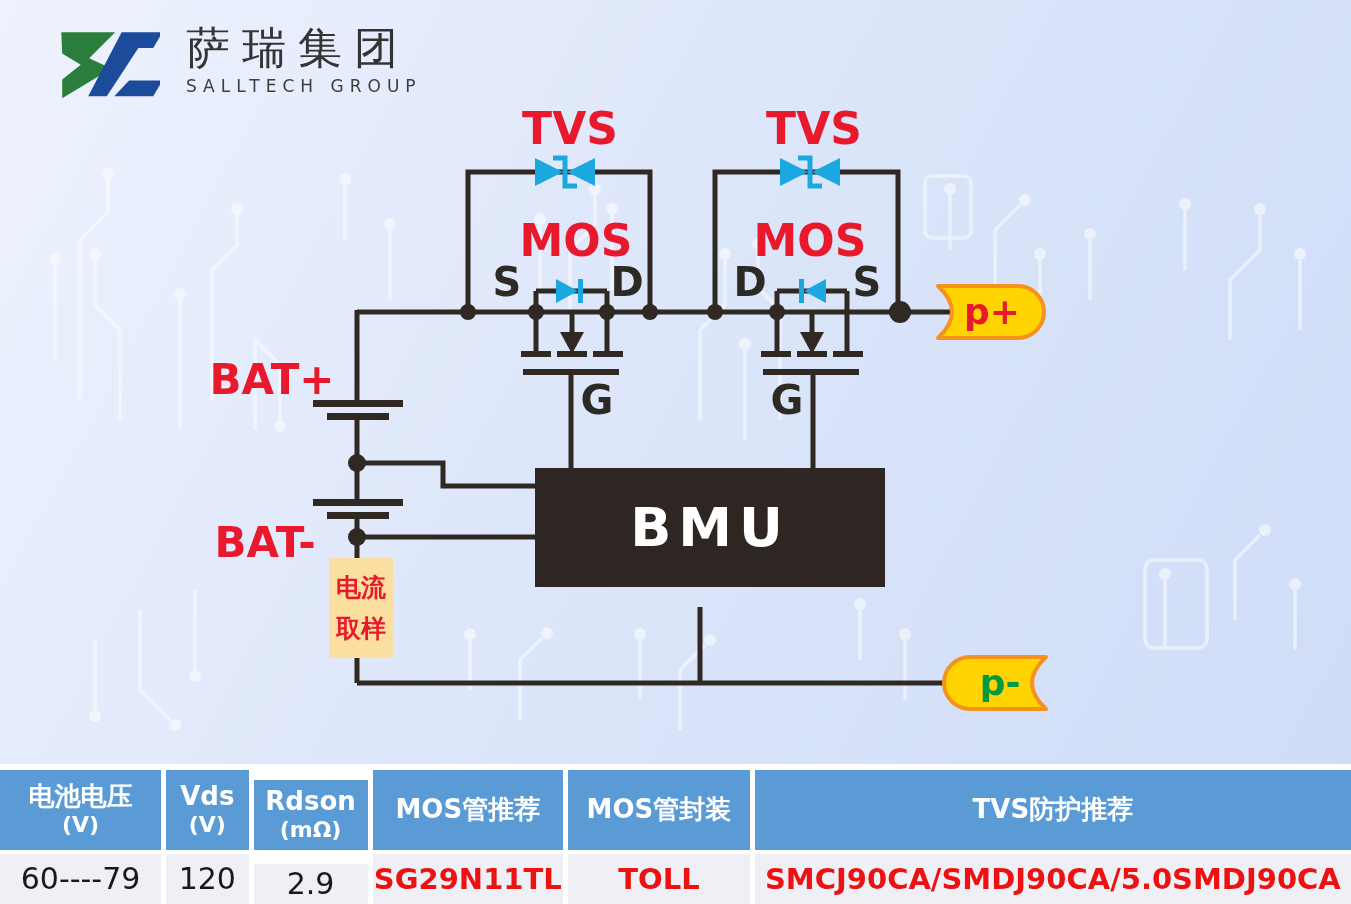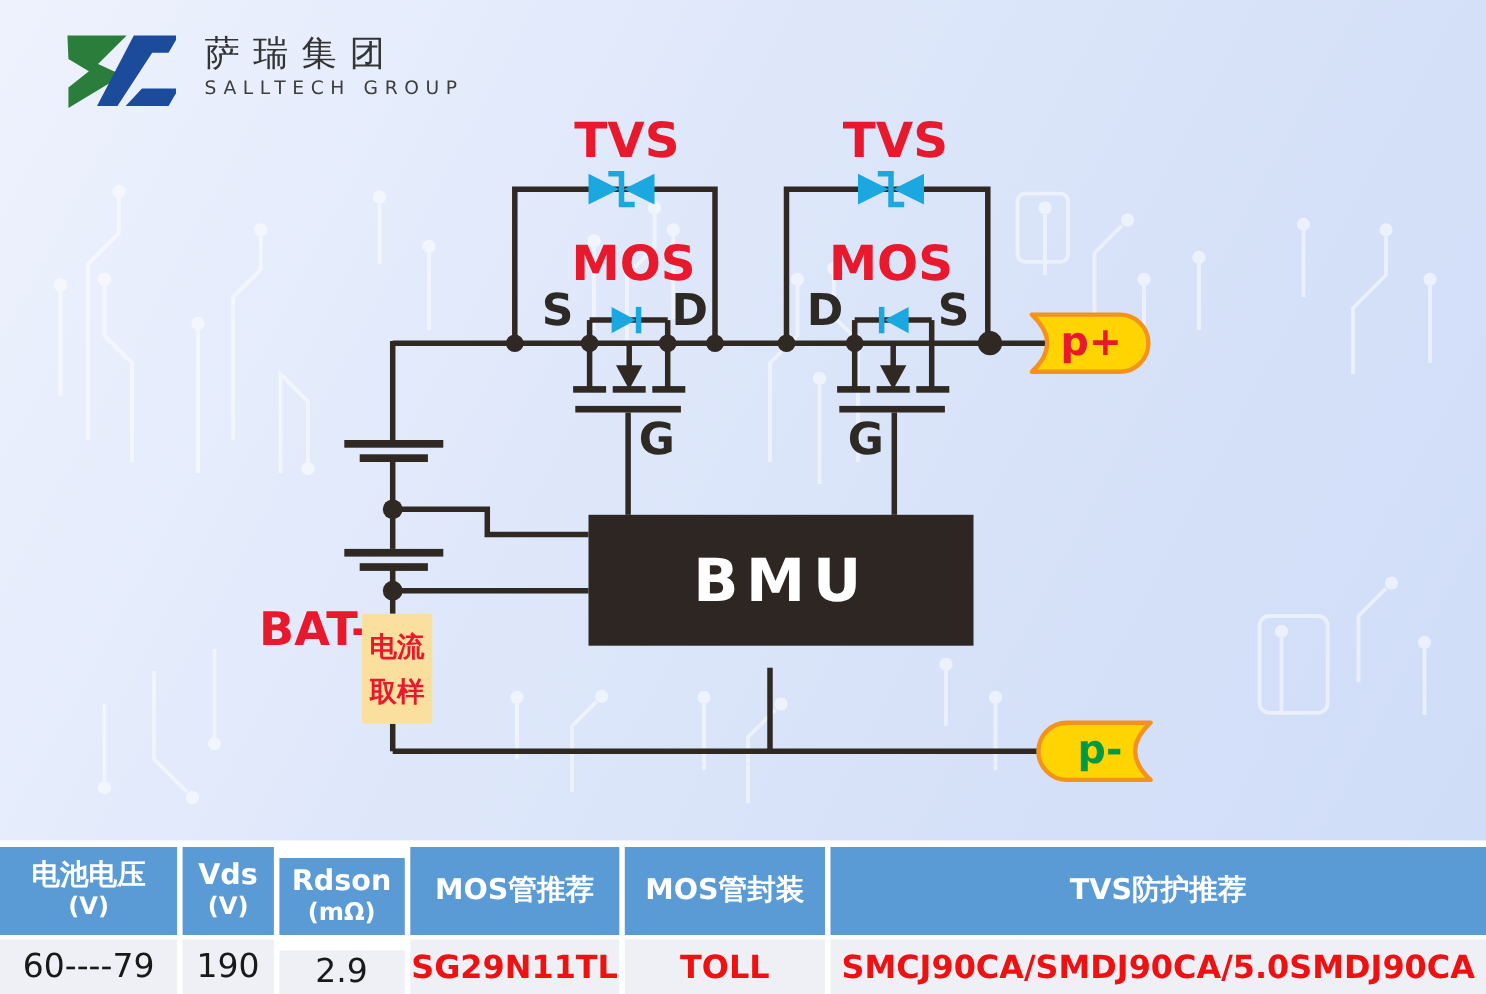--- a/index.html
+++ b/index.html
@@ -6,21 +6,21 @@
   .canvas{
     position:relative;width:1351px;height:904px;overflow:hidden;
     font-family:"DejaVu Sans","Liberation Sans",sans-serif;
     background:linear-gradient(118deg,#eef2fd 0%,#e2eafb 30%,#d8e3f9 60%,#cfdcf7 100%);
   }
   svg{display:block;}
   .abs{position:absolute;}
 
   
   .logo{position:absolute;left:48px;top:22px;display:flex;align-items:center;gap:26px;}
-  .logo-cn{font-family:"Liberation Serif","DejaVu Serif",serif;font-size:32px;color:#343434;letter-spacing:12px;line-height:1.05;white-space:nowrap;}
+  .logo-cn{font-family:"Liberation Serif","DejaVu Serif",serif;font-size:44px;color:#343434;letter-spacing:12px;line-height:1.05;white-space:nowrap;}
   .logo-en{font-size:17px;color:#3d3d3d;letter-spacing:6px;margin-top:4px;white-space:nowrap;}
 
   
   .lbl{position:absolute;transform:translate(-50%,-50%);white-space:nowrap;font-weight:bold;}
   .lbl-red{color:#e8192c;}
   .lbl-dark{color:#2d2a26;}
   .f44{font-size:44px;}
   .f40{font-size:40px;}
   .f42{font-size:42px;}
 
@@ -238,21 +238,22 @@
   <div class="lbl lbl-red f44" style="left:576px;top:240px;">MOS</div>
   <div class="lbl lbl-red f44" style="left:810px;top:240px;">MOS</div>
 
   <div class="lbl lbl-dark f40" style="left:507px;top:282px;">S</div>
   <div class="lbl lbl-dark f40" style="left:627px;top:282px;">D</div>
   <div class="lbl lbl-dark f40" style="left:750px;top:282px;">D</div>
   <div class="lbl lbl-dark f40" style="left:867px;top:282px;">S</div>
   <div class="lbl lbl-dark f40" style="left:597px;top:400px;">G</div>
   <div class="lbl lbl-dark f40" style="left:787px;top:400px;">G</div>
 
-  <div class="lbl lbl-red f42" style="left:265px;top:572px;margin-left:21px;">BAT-</div>
+  <div class="lbl lbl-red f42" style="left:272px;top:379px;">BAT+</div>
+  <div class="lbl lbl-red f42" style="left:265px;top:542px;">BAT-</div>
 
   <div class="bmu-box">
     <span>BMU</span>
   </div>
 
   <div class="cur-box">
     <span>电流</span>
     <span>取样</span>
   </div>
 
@@ -284,21 +285,21 @@
       <div class="cell c6">
         <span class="h1">TVS防护推荐</span>
 
       </div>
     </div>
     <div class="t-row t-body">
       <div class="cell c1">
         <span class="val-dark">60----79</span>
       </div>
       <div class="cell c2">
-        <span class="val-dark">190</span>
+        <span class="val-dark">120</span>
       </div>
       <div class="cell c3">
         <span class="val-dark">2.9</span>
       </div>
       <div class="cell c4">
         <span class="val-red">SG29N11TL</span>
       </div>
       <div class="cell c5">
         <span class="val-red">TOLL</span>
       </div>

